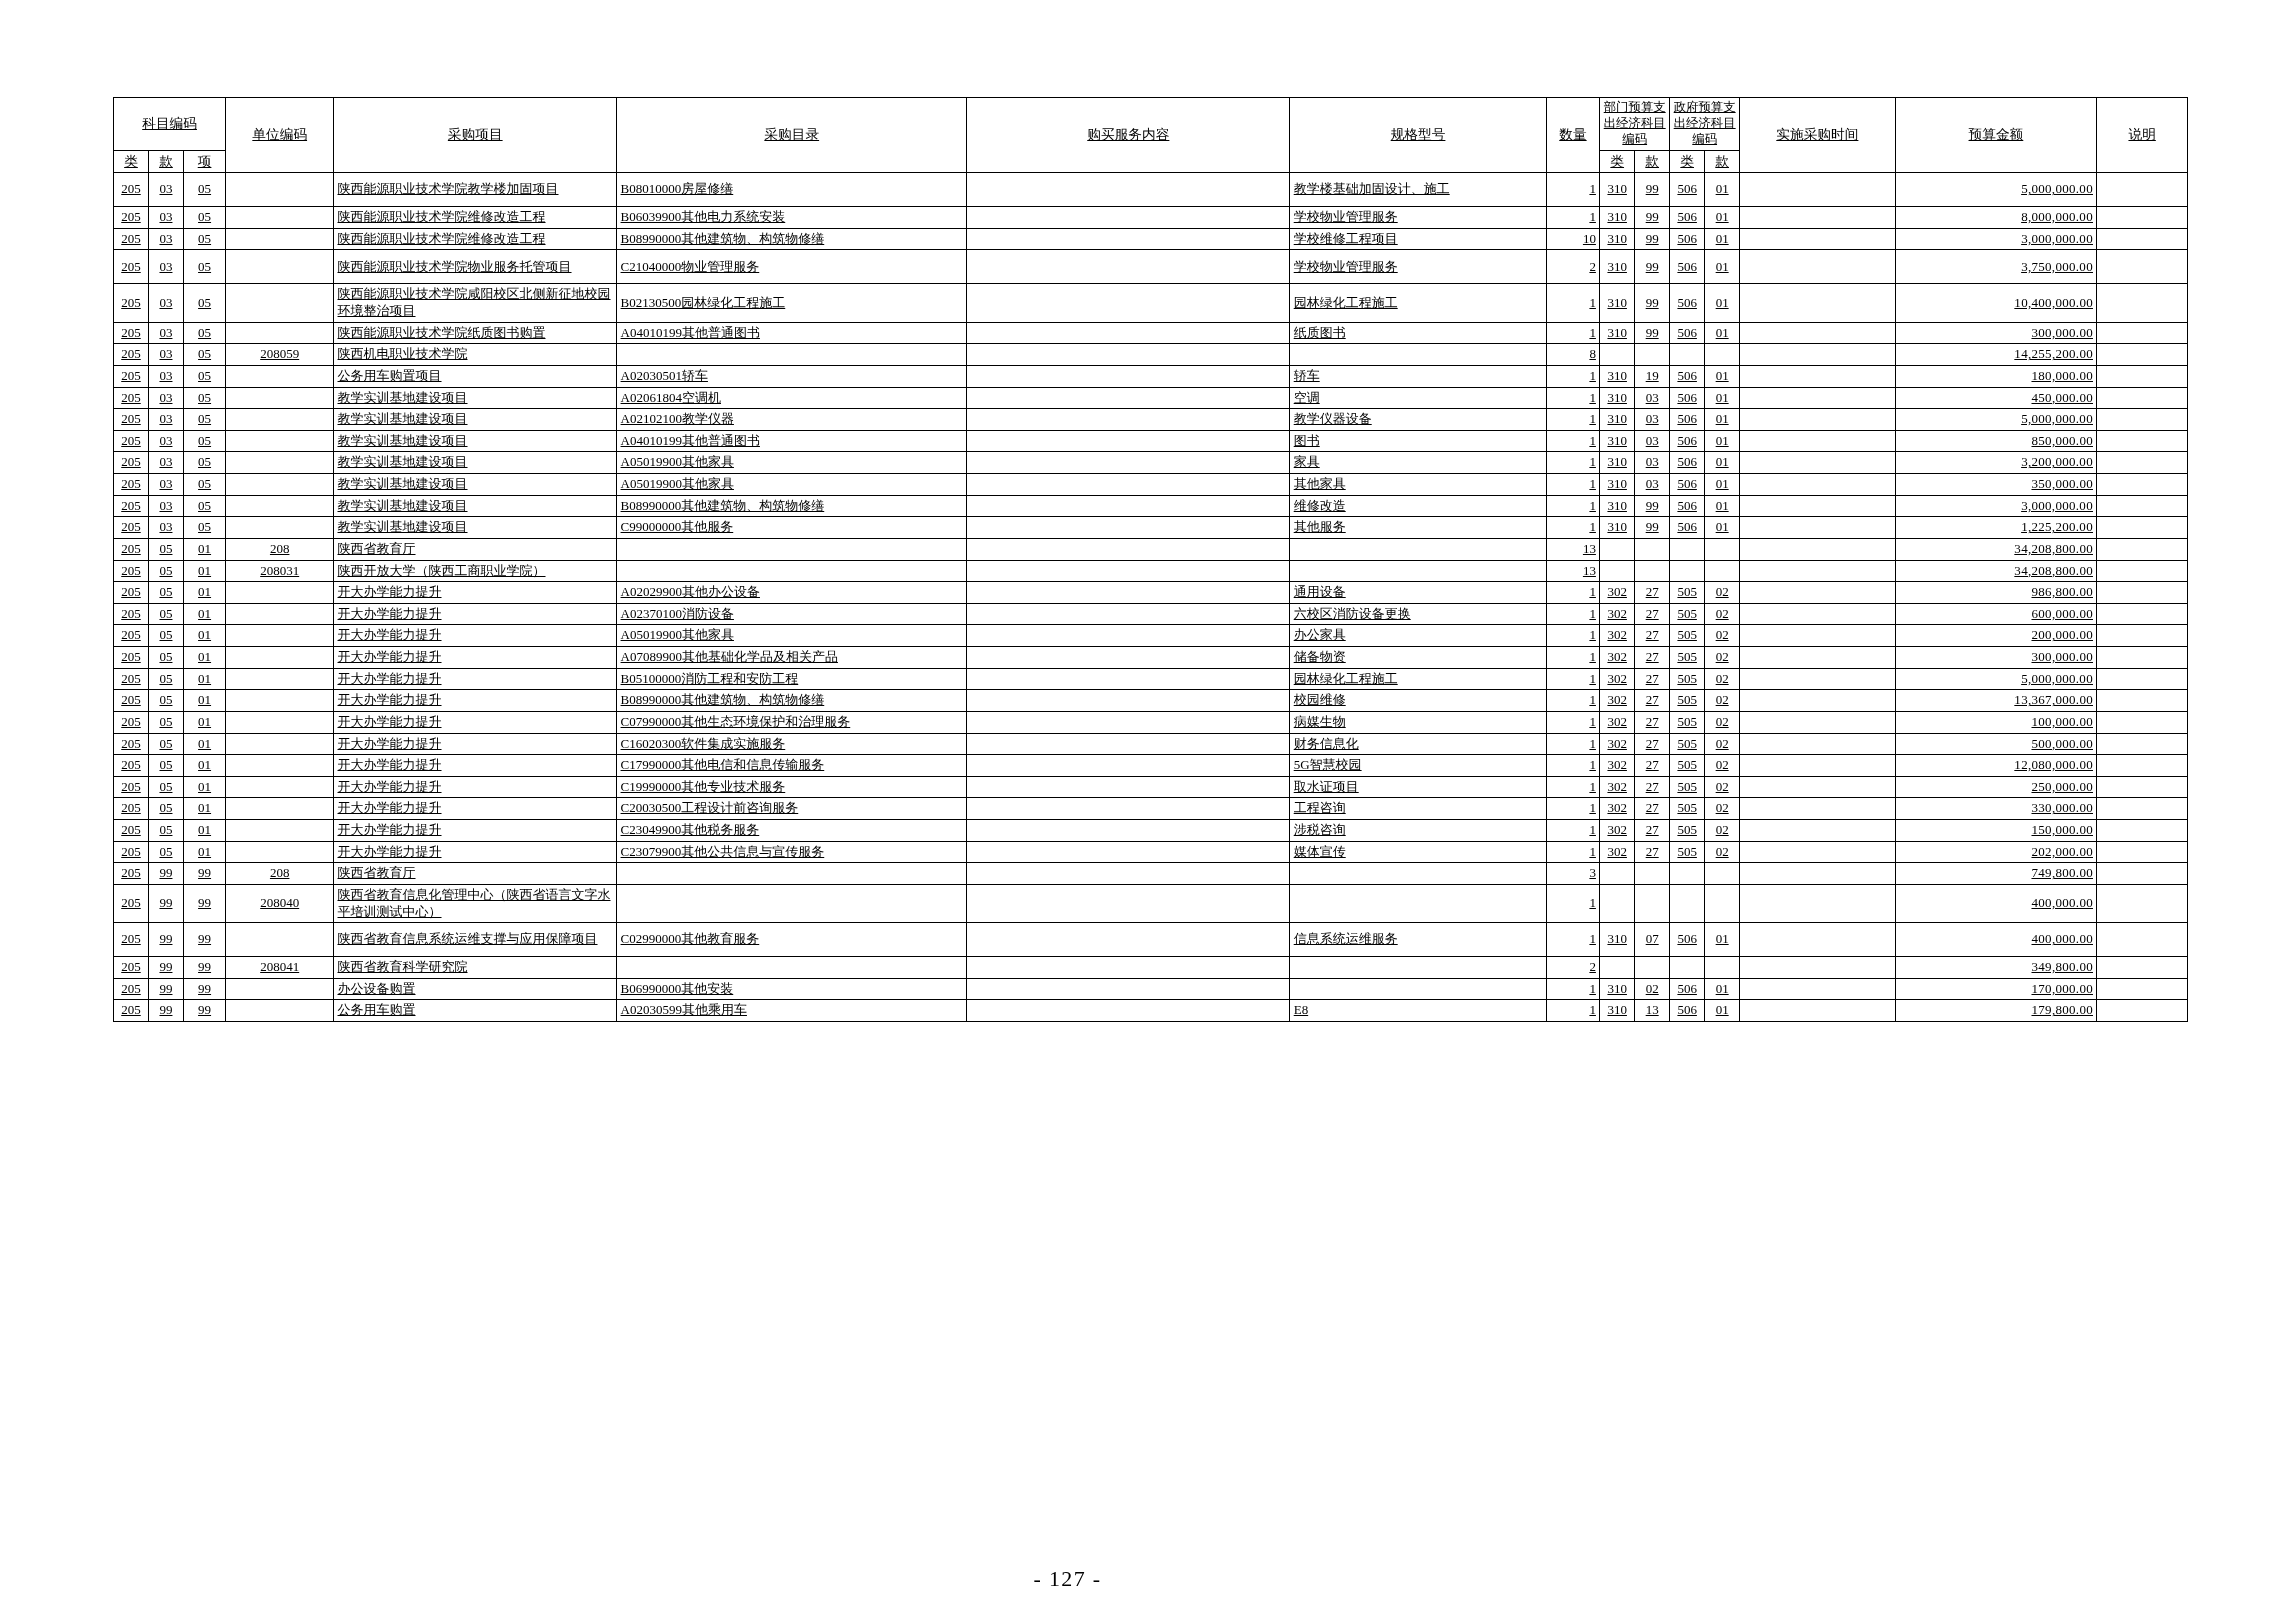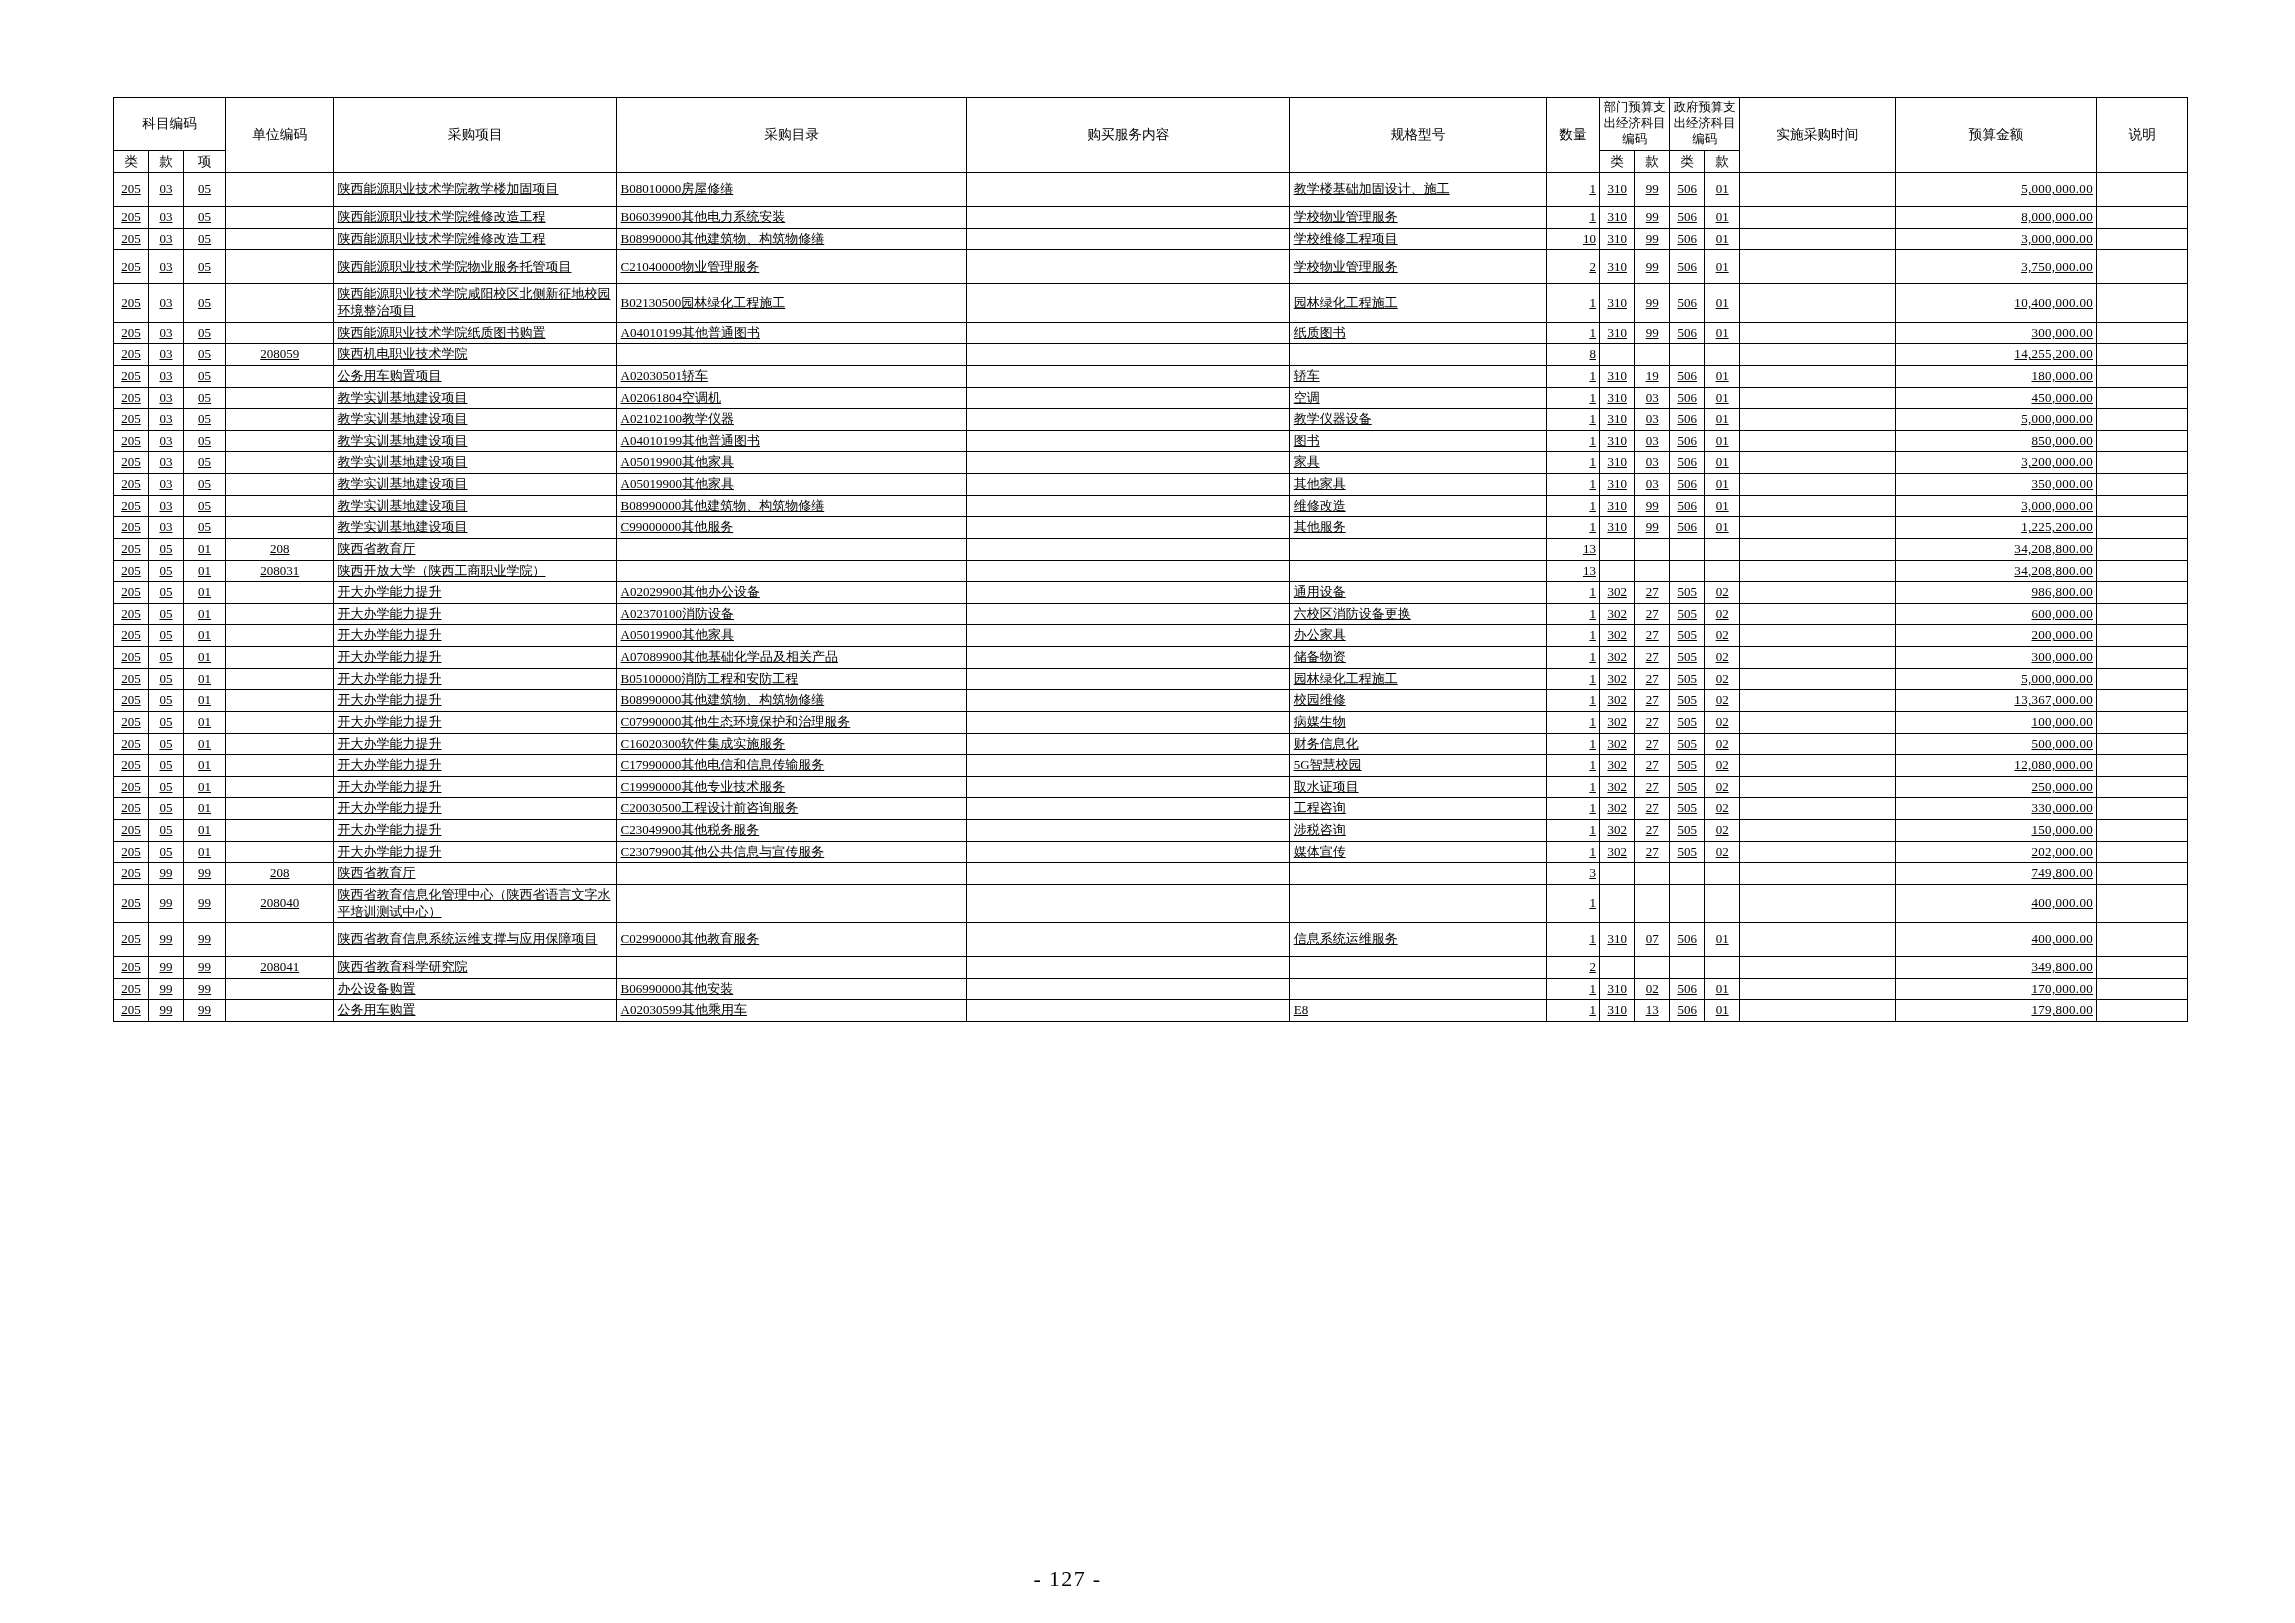--- a/index.html
+++ b/index.html
@@ -36,20 +36,21 @@
     border: 0.7px solid #000000;
     padding: 2px 3.3px;
     vertical-align: middle;
     line-height: 1.28;
     font-weight: normal;
     overflow: hidden;
   }
   thead th {
     text-align: center;
     font-size: 13.7px;
+    text-decoration: underline;
   }
   
   col.c-lei { width: 34px; }
   col.c-kuan { width: 34px; }
   col.c-xiang { width: 41px; }
   col.c-unit { width: 105px; }
   col.c-proj { width: 275px; }
   col.c-cat { width: 340px; }
   col.c-serv { width: 314px; }
   col.c-spec { width: 249px; }

